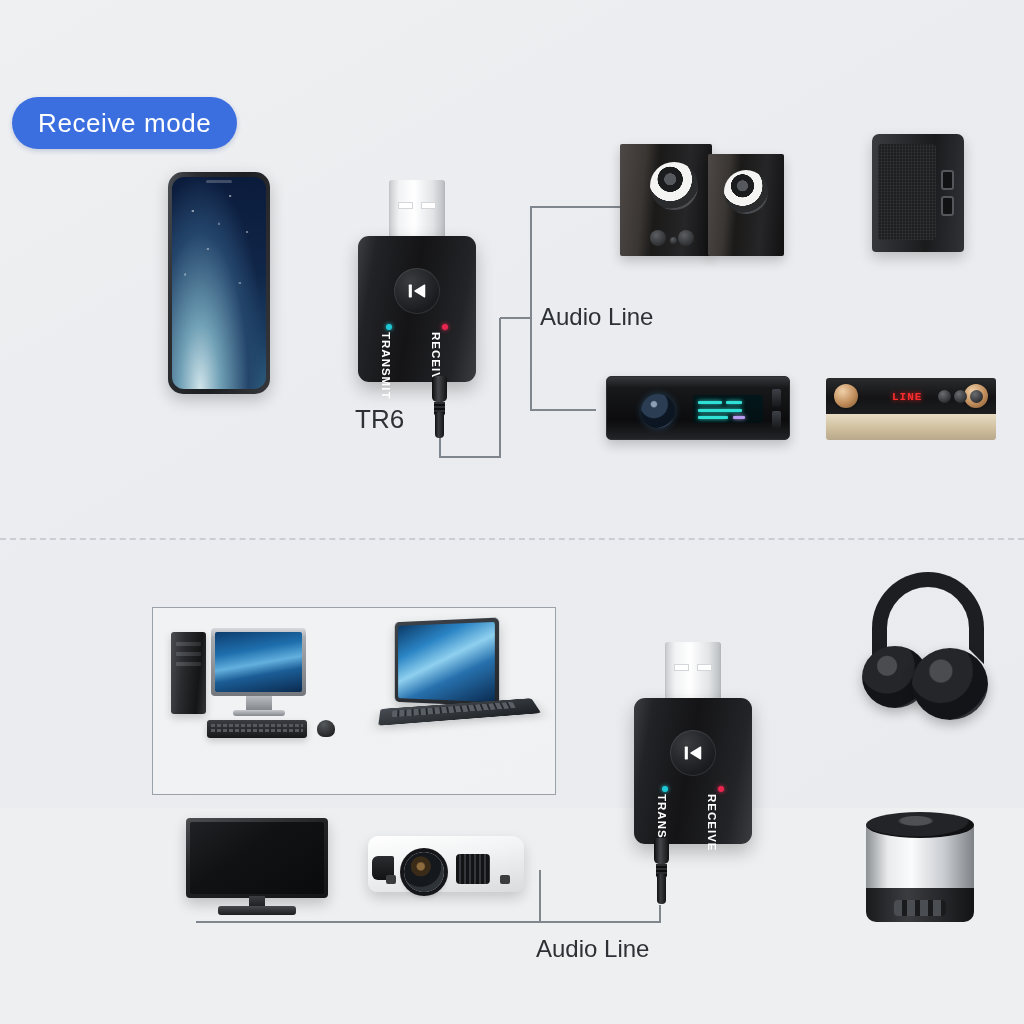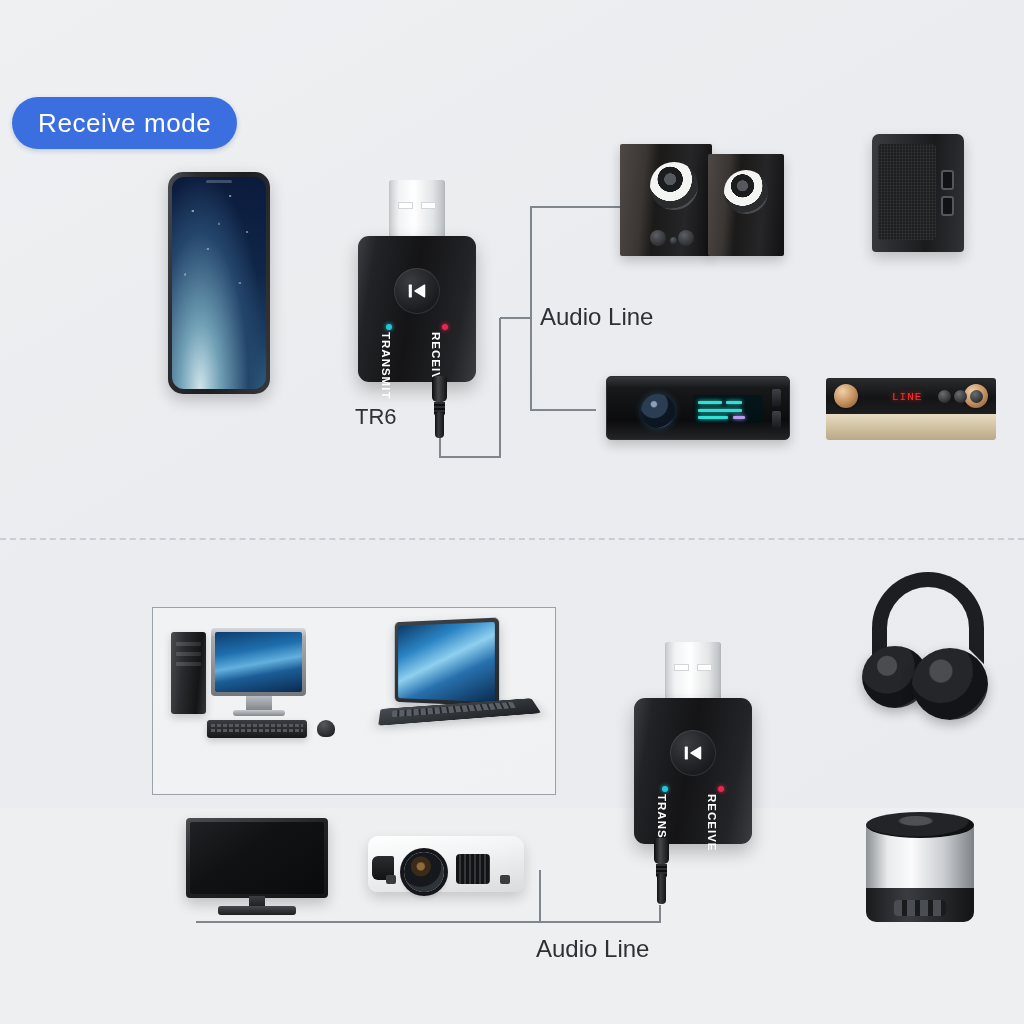--- a/index.html
+++ b/index.html
@@ -32,21 +32,21 @@
   #badge-receive { left: 12px; top: 97px; }
   #badge-launch  { left: 12px; top: 540px; }
 
   
   #divider {
     position: absolute; left: 0; top: 538px; width: 1024px; height: 0;
     border-top: 2px dashed #c9ced4;
   }
 
   
-  .art { position: absolute; }
+  .art { position: absolute; font-weight: bold; }
 
   
   #phone { left: 168px; top: 172px; width: 102px; height: 222px; }
   .phone-body {
     width: 100%; height: 100%;
     background: linear-gradient(100deg,#4a4d52,#2b2d31 20%,#1d1e21 55%,#35373b 100%);
     border-radius: 15px;
     box-shadow: 0 6px 16px rgba(0,0,0,.22);
     padding: 5px 4px;
   }
@@ -134,21 +134,21 @@
 
   
   #wires { position: absolute; left: 0; top: 0; width: 1024px; height: 1024px; }
 
   
   .audio-label {
     position: absolute; color: #2d3034; font-size: 24px; white-space: nowrap;
   }
   #label-audio-top { left: 540px; top: 303px; }
   #label-audio-bottom { left: 536px; top: 935px; }
-  #label-tr6 { position: absolute; left: 355px; top: 404px; color: #2d3034; font-size: 22px; text-align: right; }
+  #label-tr6 { position: absolute; left: 355px; top: 404px; color: #2d3034; font-size: 26px; text-align: right; }
 
   
   #speakers { left: 620px; top: 131px; width: 160px; height: 125px; }
   .spk {
     position: absolute; bottom: 0;
     background: linear-gradient(95deg,#4d4845 0%,#3a3633 26%,#1b1a19 40%,#262527 70%,#101011 100%);
     border-radius: 2px;
     box-shadow: 0 5px 12px rgba(0,0,0,.2);
   }
   #spk-l { left: 0; width: 92px; height: 112px; }

